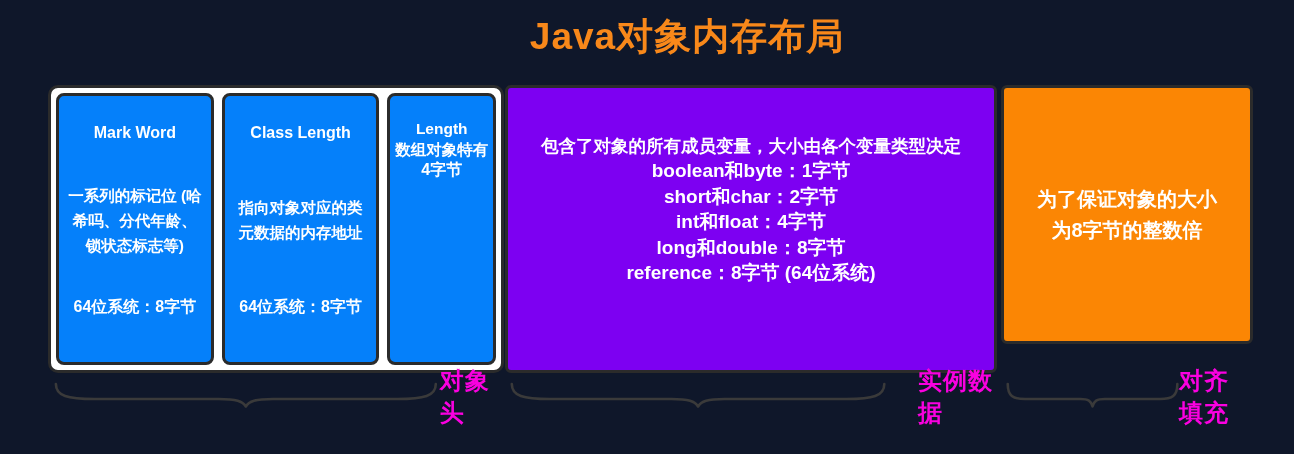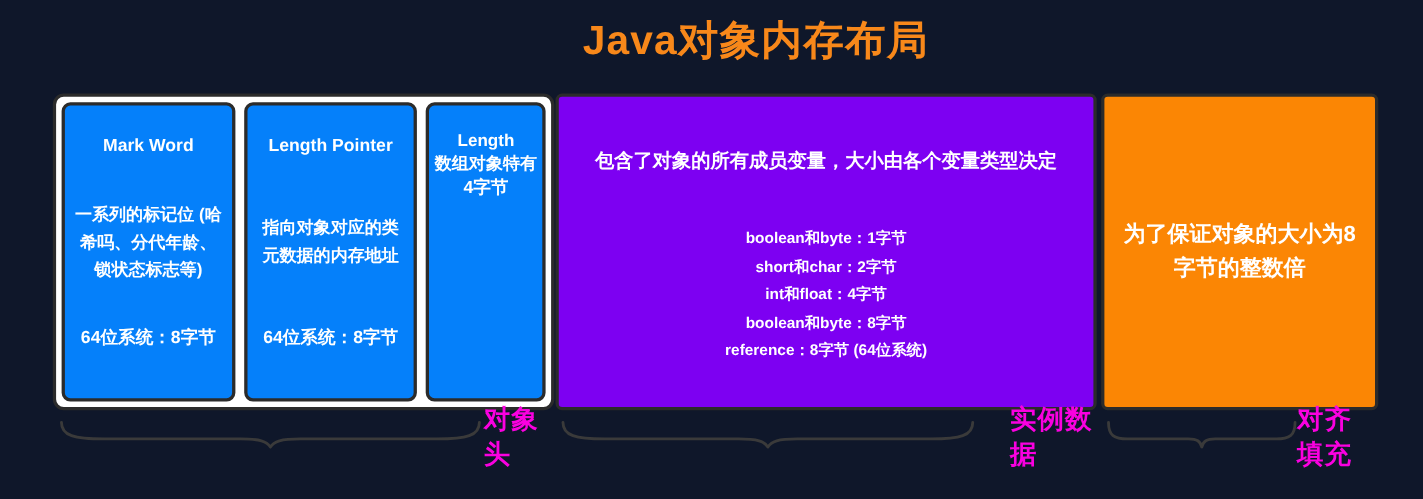--- a/index.html
+++ b/index.html
@@ -81,34 +81,33 @@
     background: var(--purple);
     border-radius: 6px;
   }
   .bp-intro {
     margin-top: 46px;
     padding: 0 10px;
     font-size: 17.5px;
     font-family: Liberation Serif, serif;
   }
   .bp-list {
-    margin-top: 46px;
-    font-size: 14px;
+    font-size: 19px;
     line-height: 25.5px;
   }
   .box-orange {
     position: absolute;
     left: 1001px; top: 85px;
-    width: 252px; height: 288px;
+    width: 252px; height: 259px;
     background: var(--orange);
     border-radius: 6px;
     display: flex;
     align-items: center;
     justify-content: flex-start;
-    padding: 0 12px;
+    padding: 0 28px;
     font-size: 20px;
     line-height: 1.55;
   }
   
   .brace-wrap {
     position: absolute;
     top: 360px;
     display: flex;
     flex-direction: row;
     align-items: center;
@@ -141,42 +140,42 @@
 
   <div class="hdr-group">
 
     <div class="box box-blue f-wide">
       <div class="bb-title">Mark Word</div>
       <div class="bb-desc">一系列的标记位 (哈希吗、分代年龄、锁状态标志等)</div>
       <div class="bb-size">64位系统：8字节</div>
     </div>
 
     <div class="box box-blue f-wide">
-      <div class="bb-title">Length Pointer</div>
+      <div class="bb-title">Class Length</div>
       <div class="bb-desc">指向对象对应的类元数据的内存地址</div>
       <div class="bb-size">64位系统：8字节</div>
     </div>
 
     <div class="box box-blue f-narrow">
       <div class="bb-title tight">
         <div>Length</div>
         <div>数组对象特有</div>
       </div>
       <div class="bb-size low">4字节</div>
     </div>
 
   </div>
 
   <div class="box box-purple">
     <div class="bp-intro">包含了对象的所有成员变量，大小由各个变量类型决定</div>
     <div class="bp-list">
       <div>boolean和byte：1字节</div>
       <div>short和char：2字节</div>
       <div>int和float：4字节</div>
-      <div>boolean和byte：8字节</div>
+      <div>long和double：8字节</div>
       <div>reference：8字节 (64位系统)</div>
     </div>
   </div>
 
   <div class="box box-orange">
     <div>为了保证对象的大小为8字节的整数倍</div>
   </div>
 
   <div class="brace-wrap bw1">
     <svg viewBox="0 0 100 26" preserveAspectRatio="none" aria-hidden="true">

